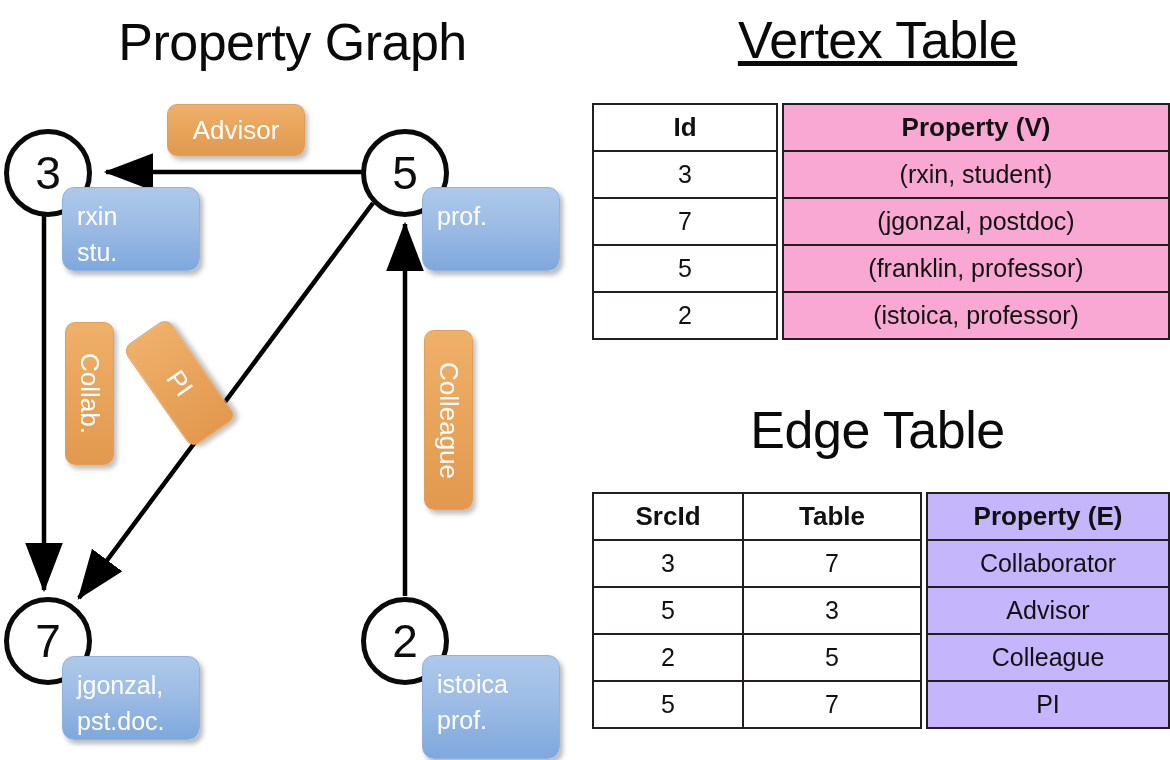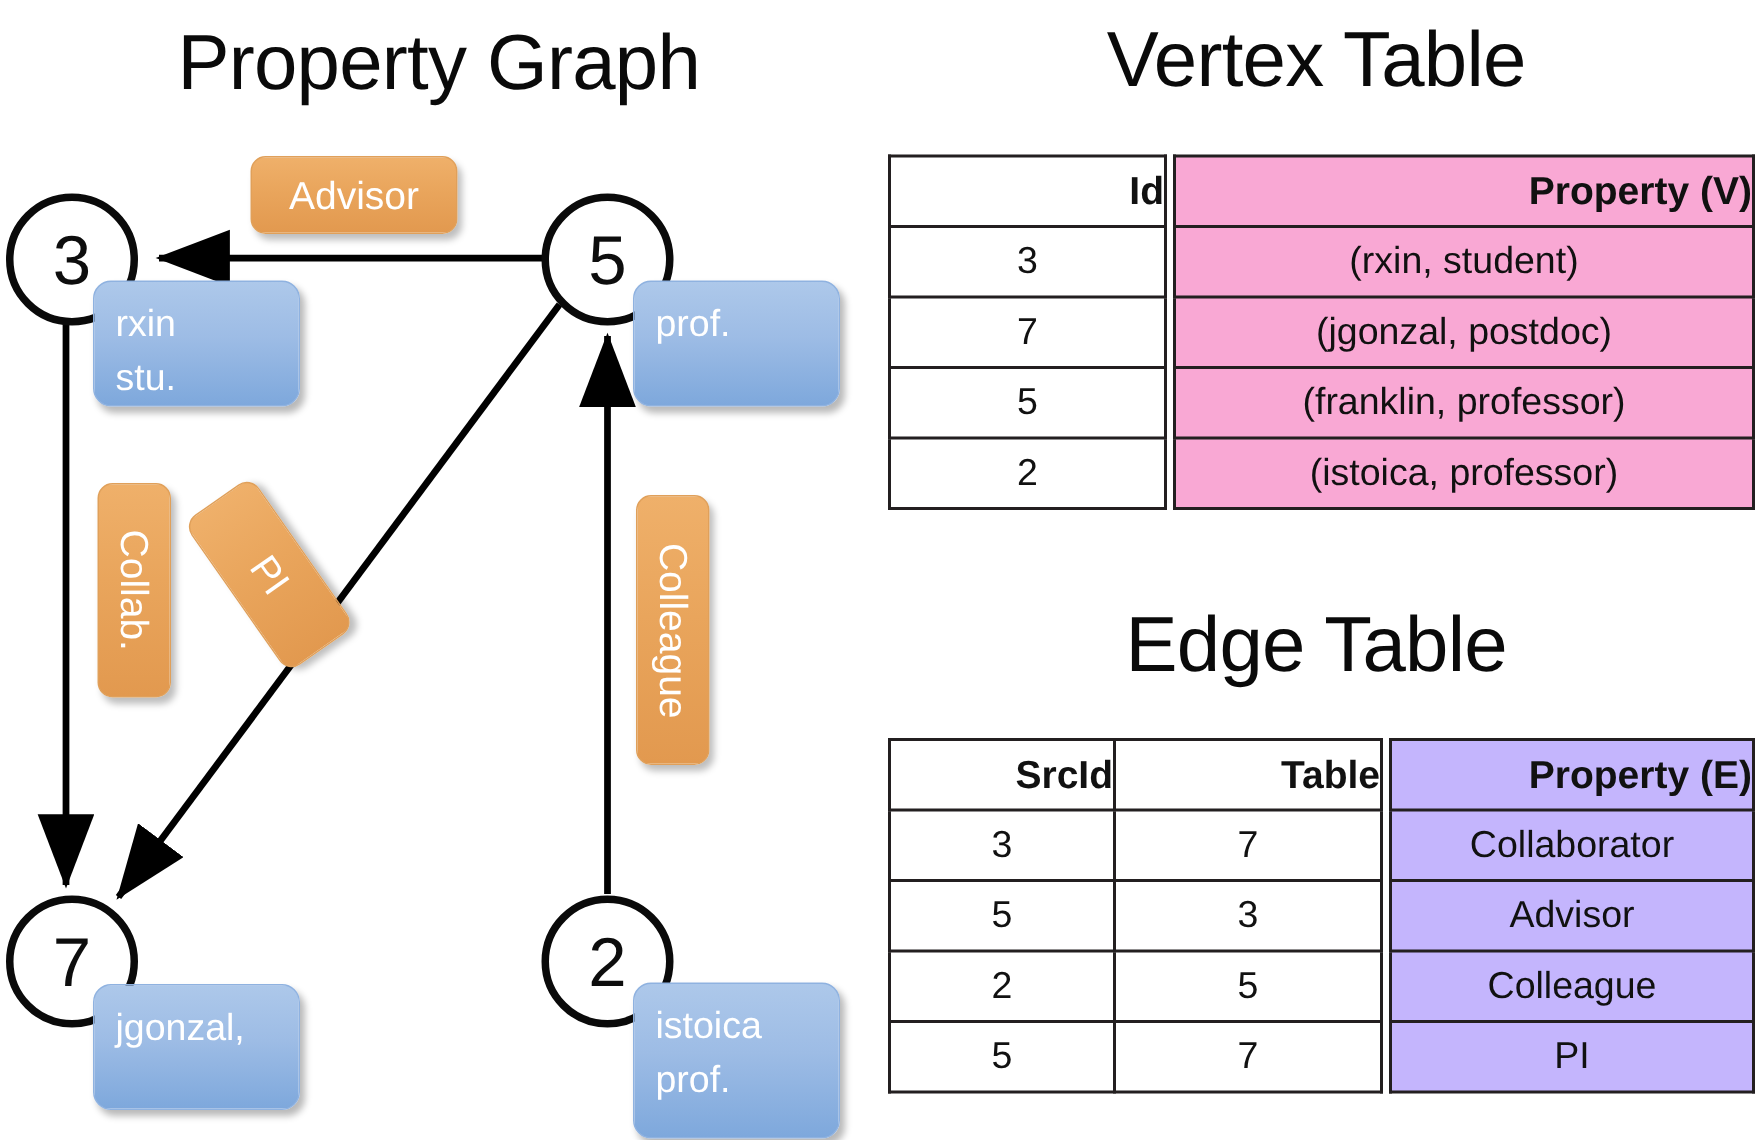--- a/index.html
+++ b/index.html
@@ -22,21 +22,21 @@
     font-family: "Liberation Sans", sans-serif;
     font-weight: 300;
     font-size: 52px;
     line-height: 1;
     letter-spacing: -0.5px;
     color: #0a0a0a;
     white-space: nowrap;
     text-align: center;
   }
   #title-property-graph { left: 0px;   top: 16px;  width: 585px; }
-  #title-vertex-table   { left: 585px; top: 14px;  width: 585px; }
+  #title-vertex-table   { left: 585px; top: 14px;  width: 585px; text-decoration: underline; }
   #title-edge-table     { left: 585px; top: 404px; width: 585px; text-align: center; }
 
   
   #graph-panel {
     position: absolute;
     left: 0; top: 0;
     width: 585px; height: 760px;
   }
   #graph-edges {
     position: absolute;
@@ -135,21 +135,20 @@
     font-weight: 300;
     font-size: 25px;
     color: #111111;
     padding: 0;
     height: 47px;
     box-sizing: border-box;
   }
   .tbl th {
     font-weight: 700;
     font-size: 26px;
-    text-align: right;
   }
   .tbl .sep {
     border: none;
     width: 4px;
     height: 100%;
     background: #ffffff;
     padding: 0;
   }
 
   #vertex-table { left: 592px; top: 103px; width: 576px; }
@@ -207,20 +206,21 @@
 
   <div class="prop-box" id="prop-box-3">
     <div>rxin</div>
     <div>stu.</div>
   </div>
   <div class="prop-box" id="prop-box-5">
     <div>prof.</div>
   </div>
   <div class="prop-box" id="prop-box-7">
     <div>jgonzal,</div>
+    <div>pst.doc.</div>
   </div>
   <div class="prop-box" id="prop-box-2">
     <div>istoica</div>
     <div>prof.</div>
   </div>
 
   <div class="edge-label" id="edge-label-advisor">
     <span>Advisor</span>
   </div>
 

